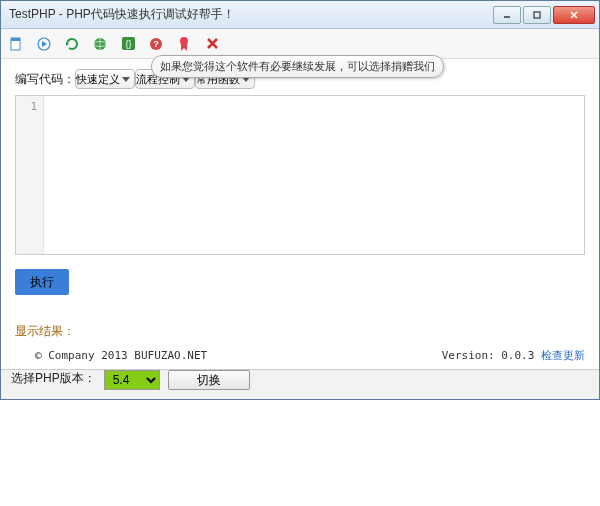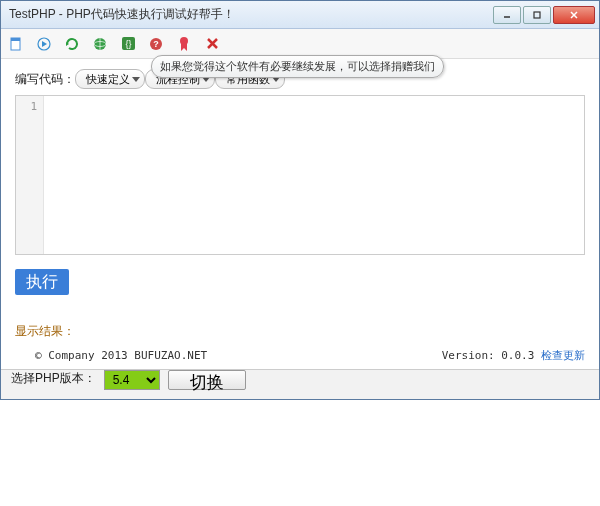--- a/index.html
+++ b/index.html
@@ -9,33 +9,33 @@
 .titlebar .title { flex: 1; font-size: 12px; color: #333; padding-left: 4px; }
 .winbtns { display: flex; gap: 2px; }
 .winbtn { width: 28px; height: 18px; border: 1px solid #8aa; background: linear-gradient(#f4f8fc,#d4e4f0); display: flex; align-items: center; justify-content: center; border-radius: 2px; cursor: default; }
 .winbtn.close { background: linear-gradient(#e98,#d43); border-color: #a33; color: #fff; width: 42px; }
 .winbtn svg { width: 10px; height: 10px; }
 .toolbar { height: 30px; background: #f7f7f7; border-bottom: 1px solid #ddd; display: flex; align-items: center; padding: 0 6px; gap: 10px; position: relative; }
 .tbicon { width: 18px; height: 18px; display: flex; align-items: center; justify-content: center; cursor: pointer; }
 .content { flex: 1; padding: 10px 14px 6px 14px; display: flex; flex-direction: column; position: relative; }
 .row1 { display: flex; align-items: center; gap: 0; margin-bottom: 6px; }
 .label { font-size: 12px; color: #222; }
-.dropdown { height: 20px; border: 1px solid #bbb; background: linear-gradient(#fff,#eee); font-size: 11px; padding: 0 14px 0 10px; display: flex; align-items: center; position: relative; cursor: pointer; border-radius: 9px; }
+.dropdown { height: 20px; border: 1px solid #bbb; background: linear-gradient(#fff,#eee); font-size: 11px; padding: 0 14px 0 0; display: flex; align-items: center; position: relative; cursor: pointer; border-radius: 4px; }
 .dropdown::after { content: ""; position: absolute; right: 4px; top: 7px; border-left: 4px solid transparent; border-right: 4px solid transparent; border-top: 5px solid #555; }
 .editor { border: 1px solid #ccc; height: 160px; background: #fff; display: flex; }
 .gutter { width: 28px; background: #f4f4f4; border-right: 1px solid #e4e4e4; text-align: right; padding: 4px 6px 0 0; color: #999; font-family: Consolas, monospace; font-size: 11px; }
 .codearea { flex: 1; padding: 4px; font-family: Consolas, monospace; font-size: 12px; }
-.runbtn { margin-top: 14px; width: 54px; height: 26px; background: #3a7ed8; color: #ffffff; border: none; font-size: 16px; cursor: pointer; border-radius: 2px; }
+.runbtn { margin-top: 14px; width: 54px; height: 26px; background: #3a7ed8; color: #000000; border: none; font-size: 12px; cursor: pointer; border-radius: 2px; }
 .resultlabel { margin-top: 28px; font-size: 12px; color: #a16207; }
 .footer { margin-top: auto; display: flex; align-items: center; justify-content: space-between; font-size: 11px; color: #333; padding-top: 4px; font-family: Consolas, monospace; margin-left: 20px; }
 .footer .right { color: #333; }
 .footer .link { color: #2a6ec9; cursor: pointer; }
 .bottombar { height: 30px; border-top: 1px solid #ccc; background: #f2f2f2; display: flex; align-items: flex-start; padding: 0 10px; gap: 8px; font-size: 12px; }
 .select { height: 20px; border: 1px solid #999; background: #84cc16; font-size: 12px; padding: 0 4px; width: 56px; }
-.switchbtn { height: 20px; padding: 0 21px; border: 1px solid #999; background: linear-gradient(#fdfdfd,#e6e6e6); font-size: 17px; cursor: pointer; border-radius: 2px; }
+.switchbtn { height: 20px; padding: 0 28px; border: 1px solid #999; background: linear-gradient(#fdfdfd,#e6e6e6); font-size: 12px; cursor: pointer; border-radius: 2px; }
 .tooltip { position: absolute; top: 26px; left: 150px; background: linear-gradient(#fefefe,#eef0f1); border: 1px solid #aaa; padding: 3px 8px; font-size: 11px; color: #333; border-radius: 11px; box-shadow: 1px 1px 3px rgba(0,0,0,.2); white-space: nowrap; z-index: 10; }
 </style>
 </head>
 <body>
 
 <div class="window">
   <div class="titlebar">
     <div class="title">TestPHP - PHP代码快速执行调试好帮手！</div>
     <div class="winbtns">
       <div class="winbtn">

